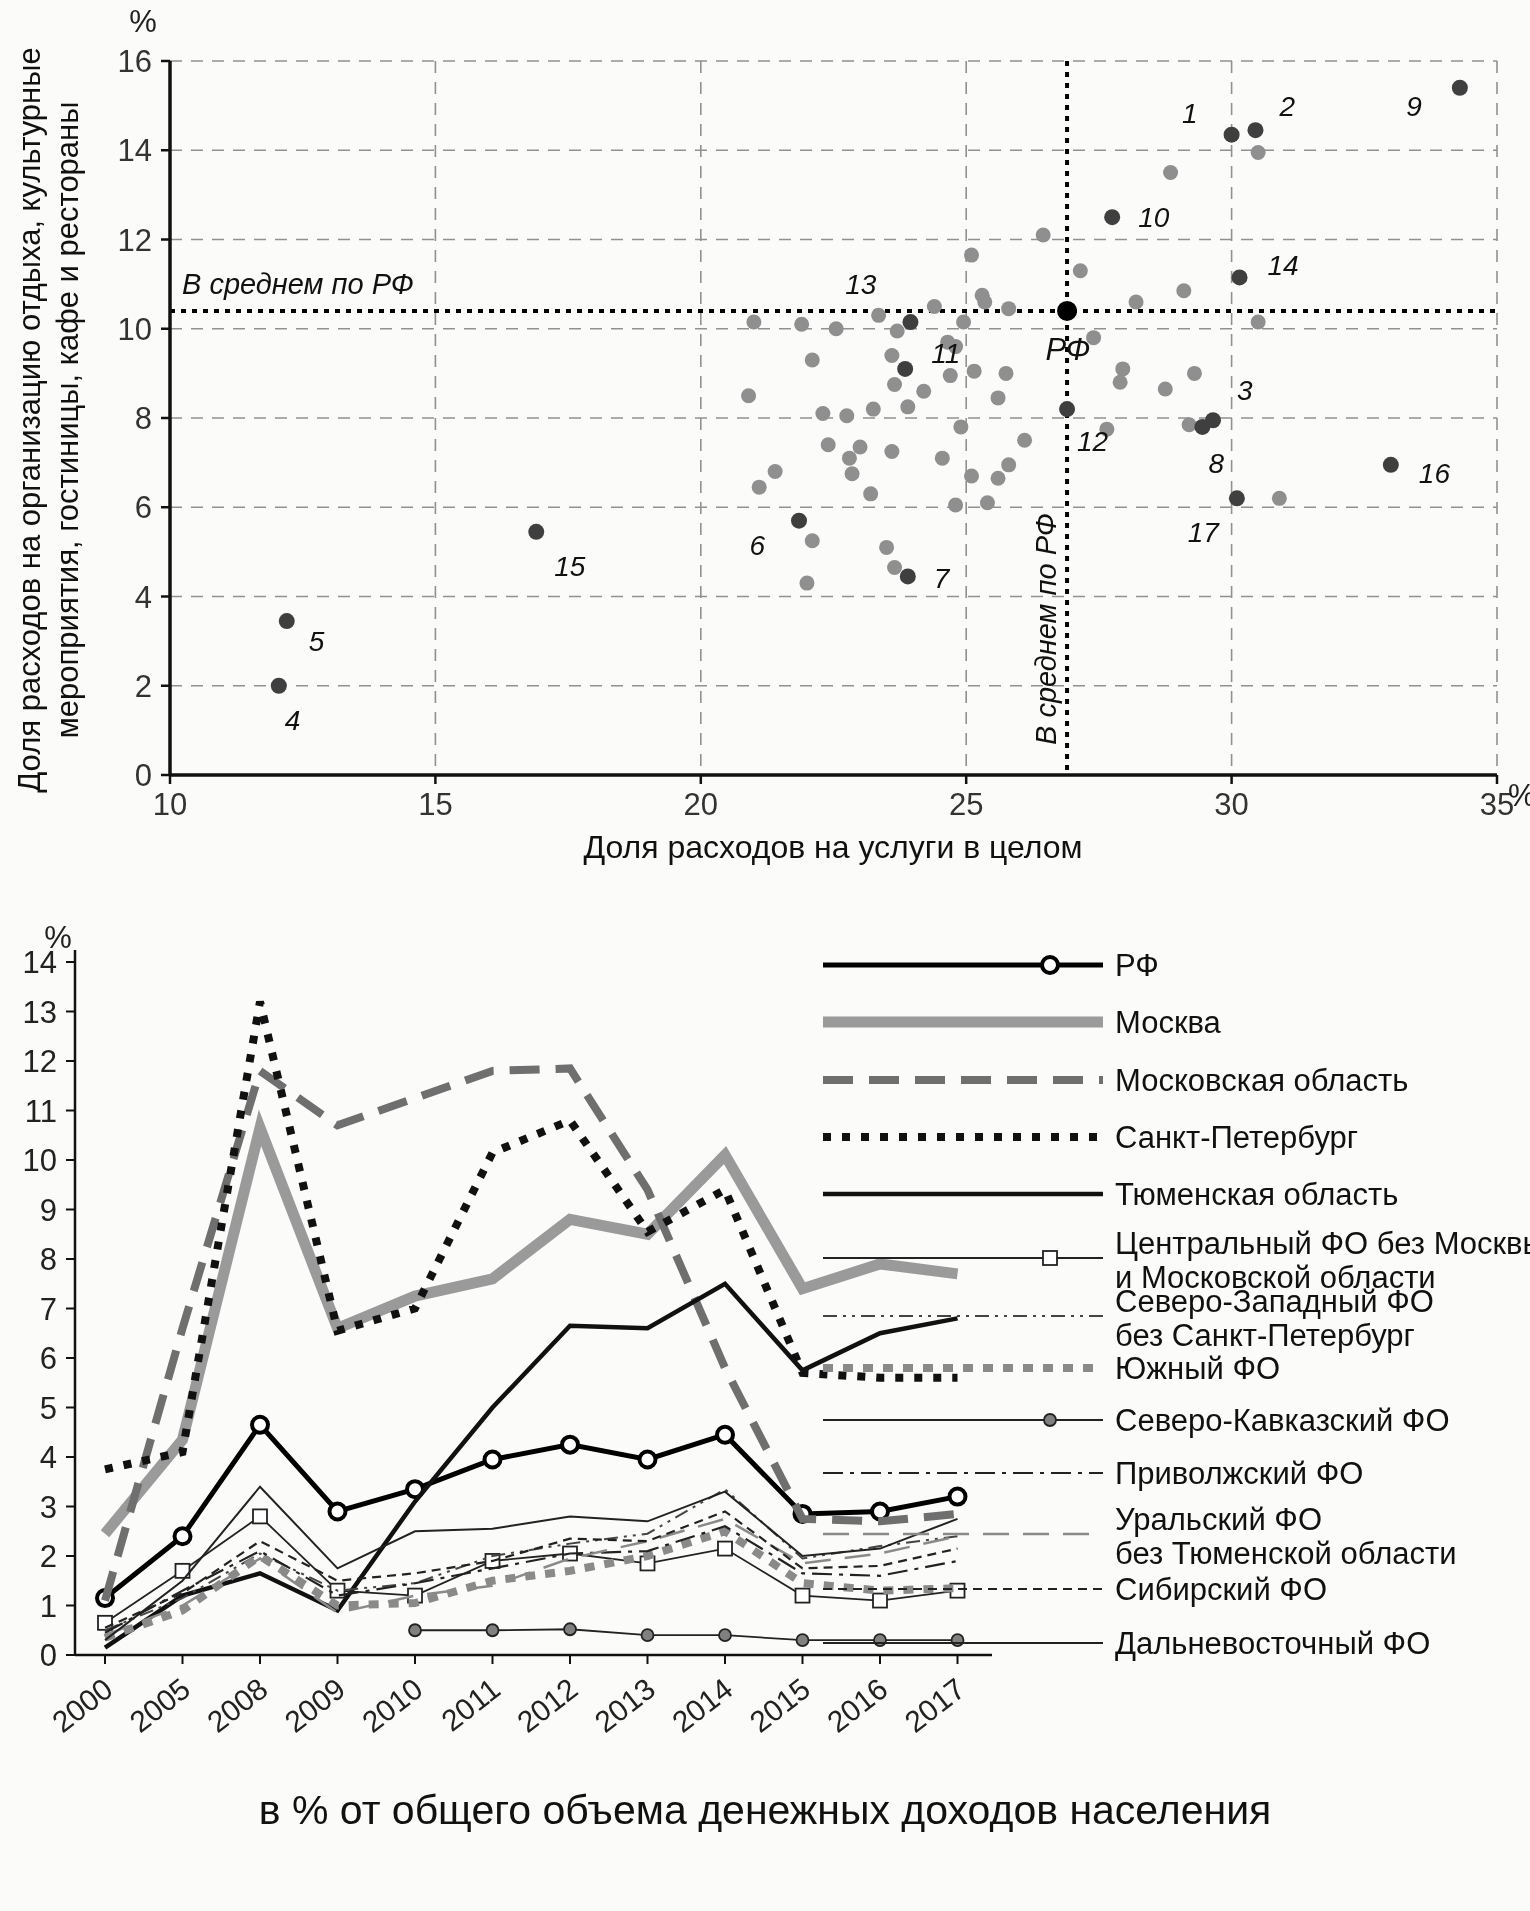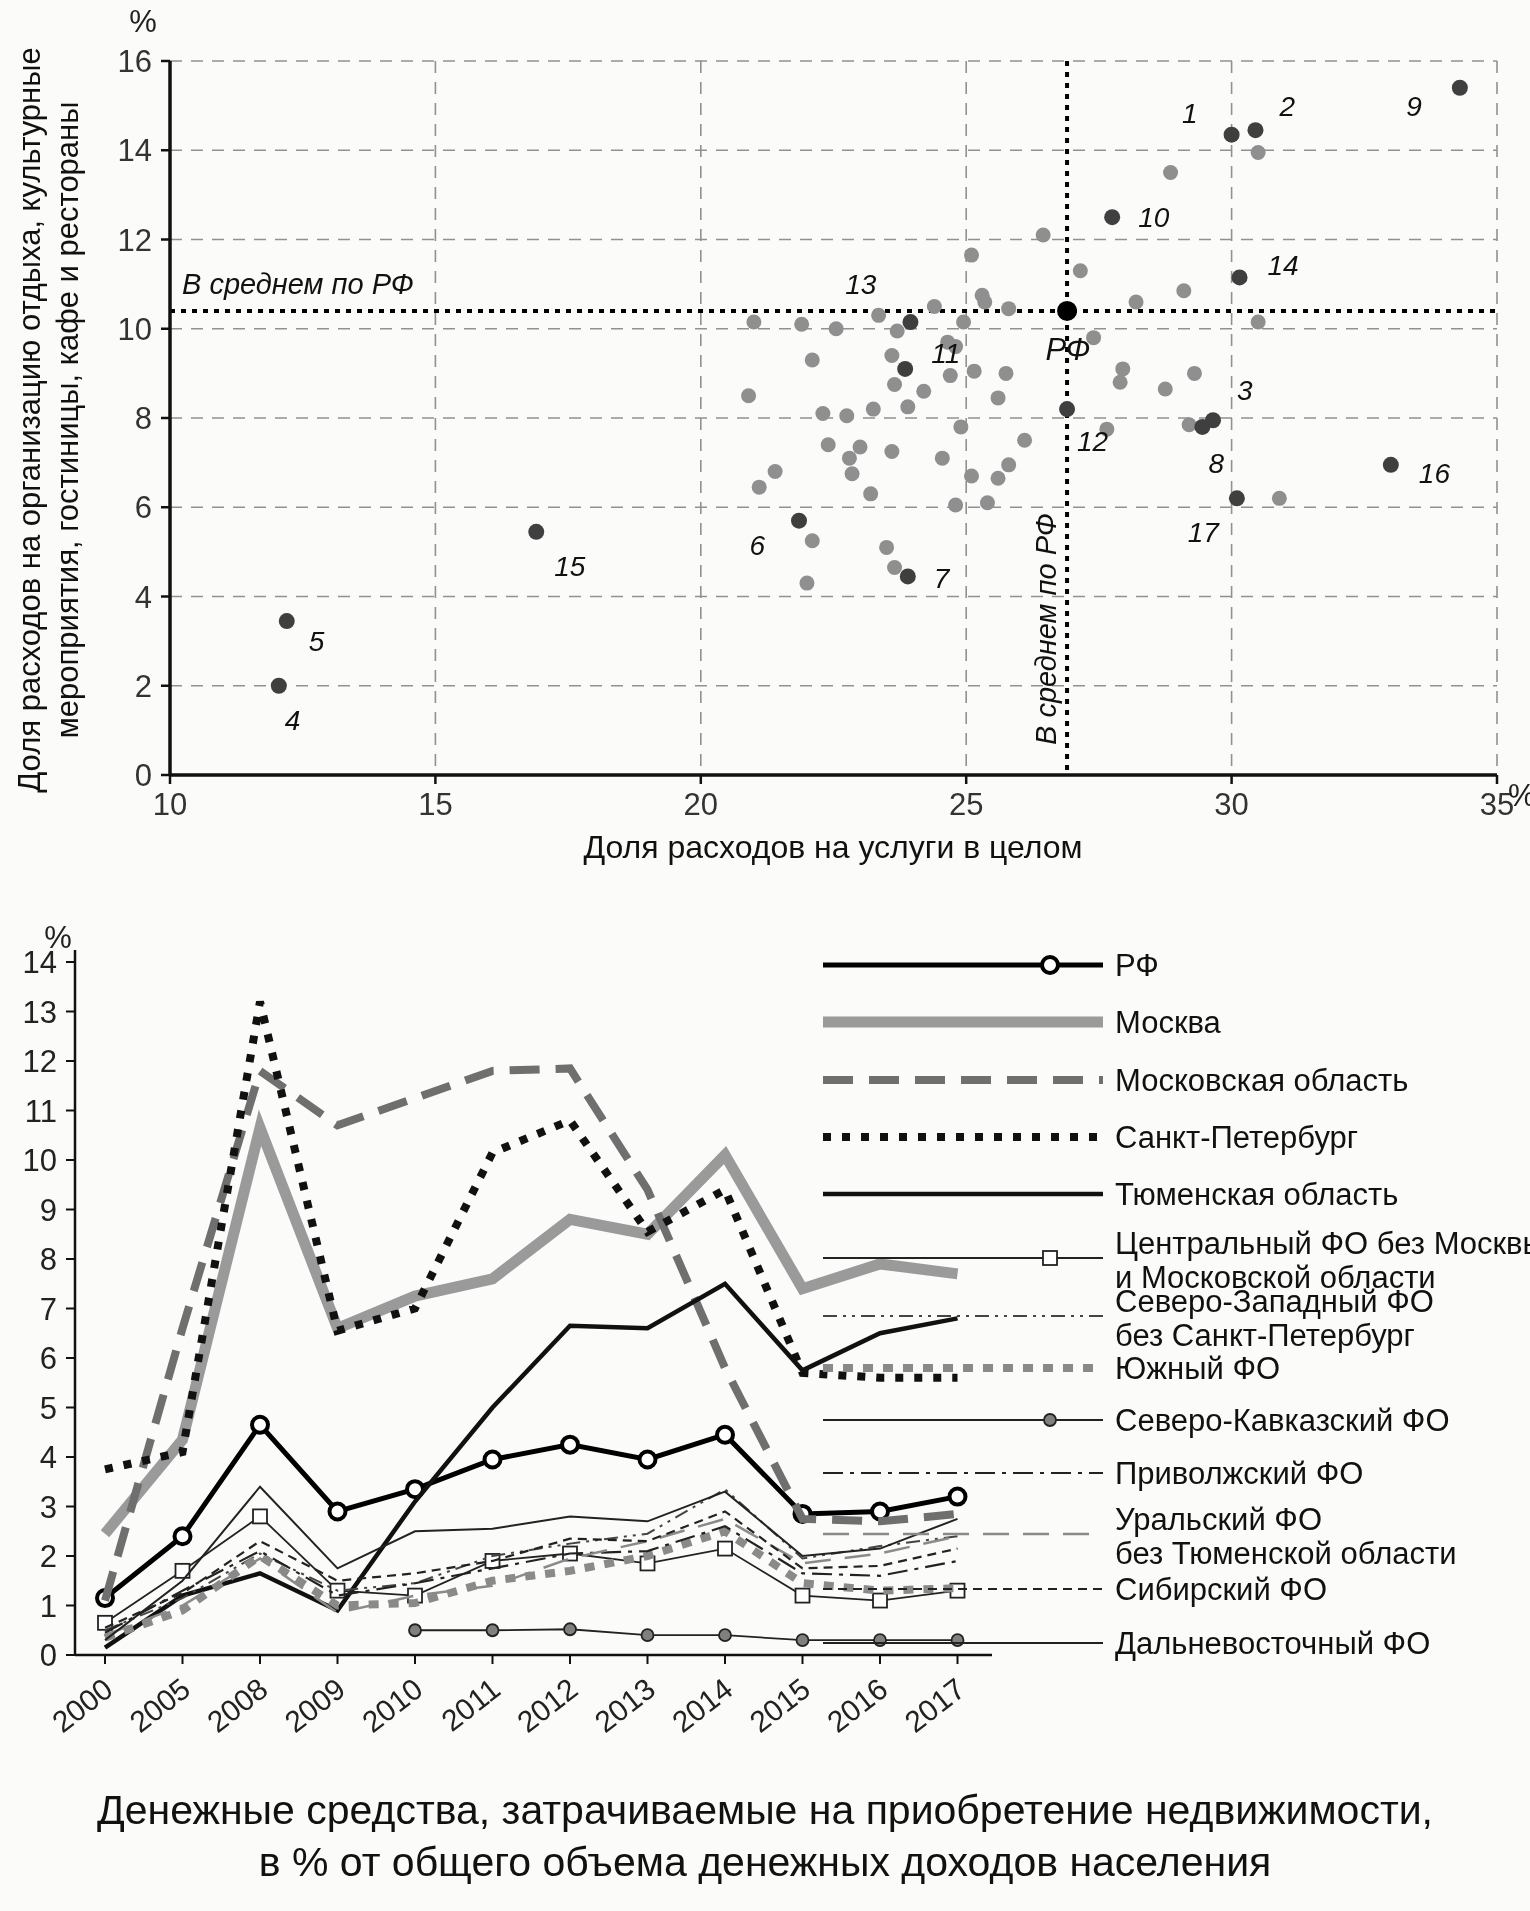--- a/index.html
+++ b/index.html
@@ -322,17 +322,16 @@
         <text x="1115" y="1564" font-size="31" fill="#111">без Тюменской области</text>
         <line x1="823" y1="1589" x2="1103" y2="1589" stroke="#222222" stroke-width="2.2" stroke-dasharray="9 6"></line>
         <text x="1115" y="1600" font-size="31" fill="#111">Сибирский ФО</text>
         <line x1="823" y1="1643" x2="1103" y2="1643" stroke="#222222" stroke-width="2"></line>
         <text x="1115" y="1654" font-size="31" fill="#111">Дальневосточный ФО</text>
       </g>
     <text x="58" y="948" font-size="31" fill="#222" text-anchor="middle">%</text>
   </svg>
 
   <div class="caption">
-    <div>Денежные средства, затрачиваемые на приобретение недвижимости,</div>
     <div>в % от общего объема денежных доходов населения</div>
   </div>
 
 </div>
 
 </body></html>

